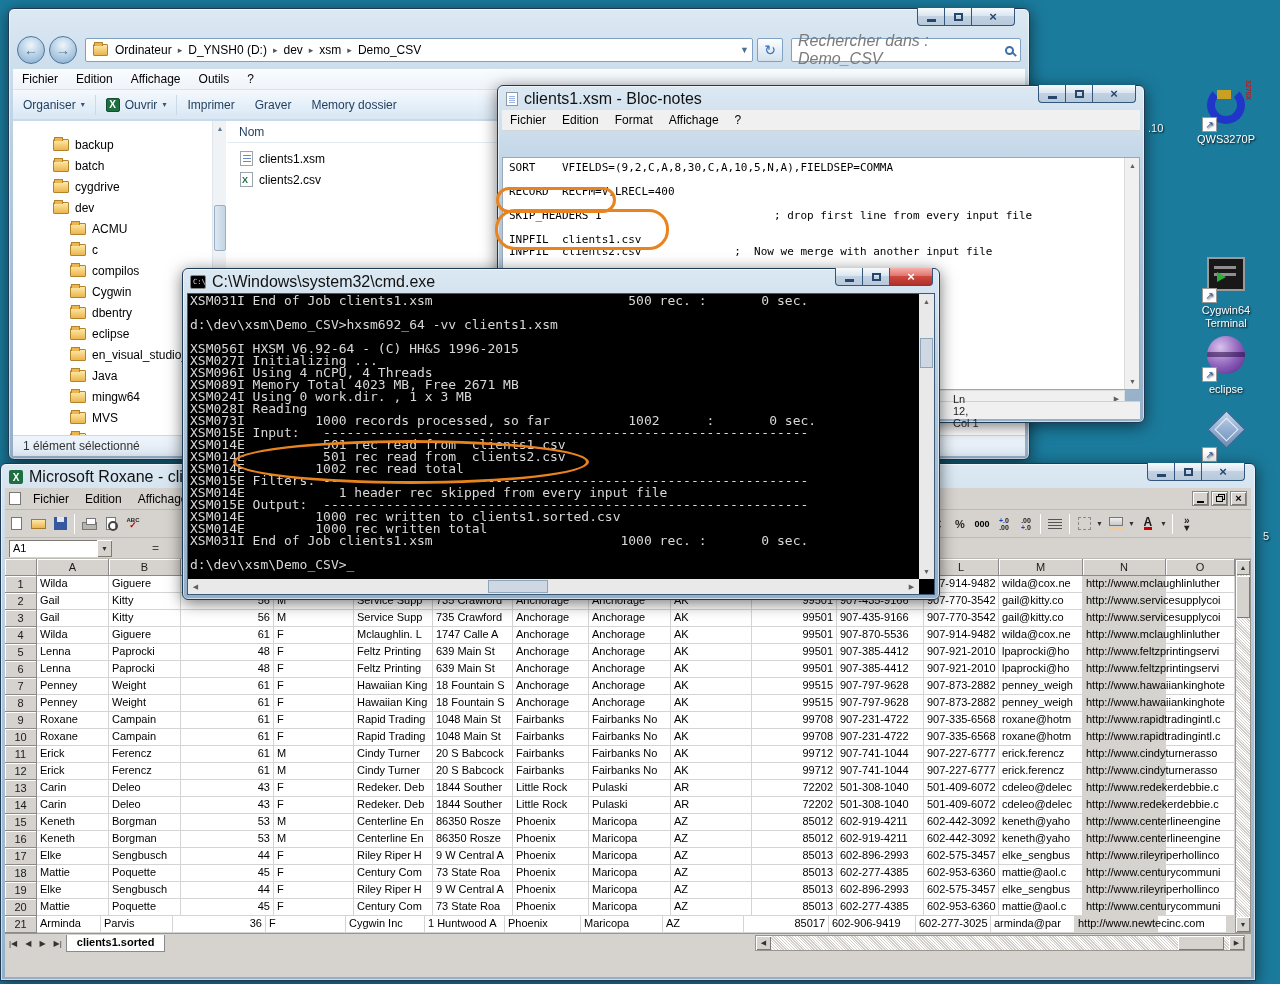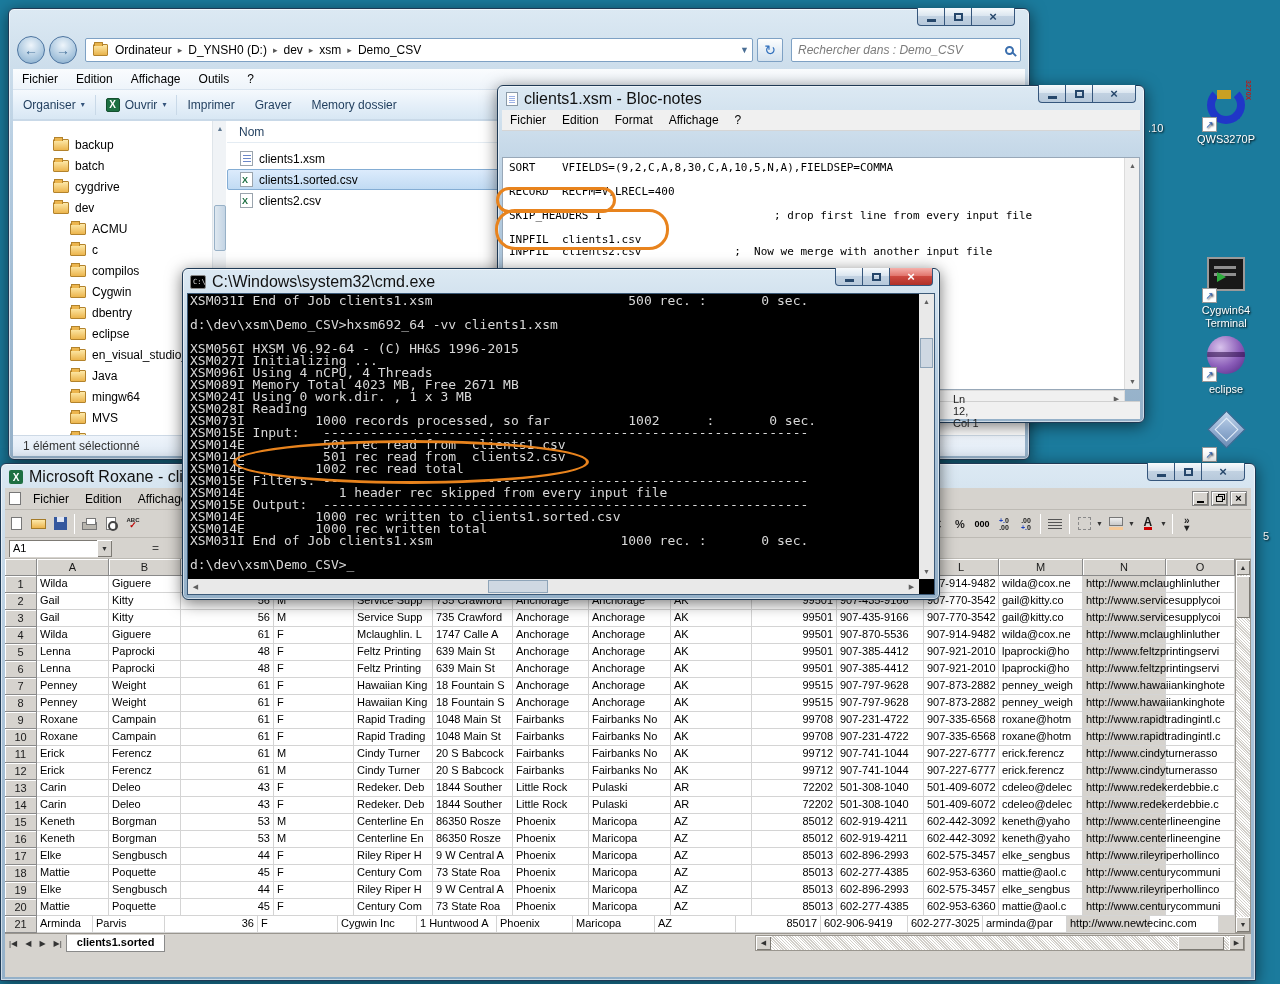--- a/index.html
+++ b/index.html
@@ -34,21 +34,21 @@
   .crumb{display:flex;align-items:center;}
   .crumb .seg{padding:0 4px;}
   .crumb .sep{color:#555;font-size:9px;padding:0 2px;}
   .crumb-dd{position:absolute;right:3px;color:#4a6e94;font-size:9px;}
   .mini-folder{width:15px;height:12px;background:linear-gradient(#ffe9a8,#e8b34b);border:1px solid #b3832c;border-radius:1px;position:relative;margin:0 3px;}
   .mini-folder::before{content:"";position:absolute;left:0;top:-3px;width:7px;height:3px;background:#e8b34b;border:1px solid #b3832c;border-bottom:none;border-radius:1px 1px 0 0;}
   .refresh-btn{width:26px;height:24px;margin-left:4px;background:linear-gradient(#fdfefe,#e8f0f7 45%,#d4e2ee);border:1px solid #7ea1c4;border-radius:2px;
     color:#2f6fbc;font-size:14px;display:flex;align-items:center;justify-content:center;}
   .search-box{width:230px;height:24px;margin-left:8px;background:#fff;border:1px solid #7ea1c4;border-radius:2px;
     display:flex;align-items:center;justify-content:space-between;padding:0 6px;}
-  .search-box .ph{font-size:12px;font-style:italic;color:#7b7b7b;}
+  .search-box .ph{font-size:16px;font-style:italic;color:#7b7b7b;}
   .magnifier{width:9px;height:9px;border:2px solid #3b6fae;border-radius:50%;position:relative;flex:none;}
   .magnifier::after{content:"";position:absolute;width:6px;height:2px;background:#3b6fae;transform:rotate(45deg);right:-5px;bottom:-2px;}
   .exp-menubar{position:absolute;left:4px;top:60px;right:4px;height:21px;background:linear-gradient(#fafcfe,#eef4fa);
     border-bottom:1px solid #d9e4ef;display:flex;align-items:center;font-size:12px;}
   .exp-menubar .mitem{padding:0 9px;}
   .exp-toolbar{position:absolute;left:4px;top:81px;right:4px;height:30px;background:linear-gradient(#f5f9fd,#e3eef8 60%,#d8e7f4);
     border-bottom:1px solid #c9d9e8;display:flex;align-items:center;font-size:12px;color:#1e3c5c;}
   .tb-btn{padding:0 10px;display:flex;align-items:center;height:24px;}
   .tb-sep{width:1px;height:20px;background:#c9d9e8;}
   .dd-arrow{font-size:8px;margin-left:5px;color:#35557c;}
@@ -385,24 +385,20 @@
     <div class="filelist">
       <div class="fl-header">
           <span>Nom</span>
         </div>
       <div style="padding-top:5px;">
 
       <div class="file-row xsm">
             <span class="fico"></span>
             <span>clients1.xsm</span>
           </div>
-          <div class="file-row selected csv">
-            <span class="fico"></span>
-            <span>clients1.sorted.csv</span>
-          </div>
           <div class="file-row csv">
             <span class="fico"></span>
             <span>clients2.csv</span>
           </div>
         </div>
     </div>
   </div>
   <div class="exp-status">
       <span>1 élément sélectionné</span>
     </div>
@@ -932,21 +928,21 @@
           <div class="xl-cell" style="width:81px">AZ</div>
           <div class="xl-cell r" style="width:85px">85013</div>
           <div class="xl-cell" style="width:87px">602-277-4385</div>
           <div class="xl-cell" style="width:75px">602-953-6360</div>
           <div class="xl-cell" style="width:84px">mattie@aol.c</div>
           <div class="xl-cell ovf" style="width:83px">http://www.centurycommuni</div>
           <div class="xl-cell" style="width:69px"></div>
         </div>
         <div class="xl-row">
           <div class="xl-rowhead">21</div>
-          <div class="xl-cell" style="width:56px">Arminda</div>
+          <div class="xl-cell" style="width:64px">Arminda</div>
           <div class="xl-cell" style="width:72px">Parvis</div>
           <div class="xl-cell r" style="width:93px">36</div>
           <div class="xl-cell" style="width:80px">F</div>
           <div class="xl-cell" style="width:79px">Cygwin Inc</div>
           <div class="xl-cell" style="width:80px">1 Huntwood A</div>
           <div class="xl-cell" style="width:76px">Phoenix</div>
           <div class="xl-cell" style="width:82px">Maricopa</div>
           <div class="xl-cell" style="width:81px">AZ</div>
           <div class="xl-cell r" style="width:85px">85017</div>
           <div class="xl-cell" style="width:87px">602-906-9419</div>

